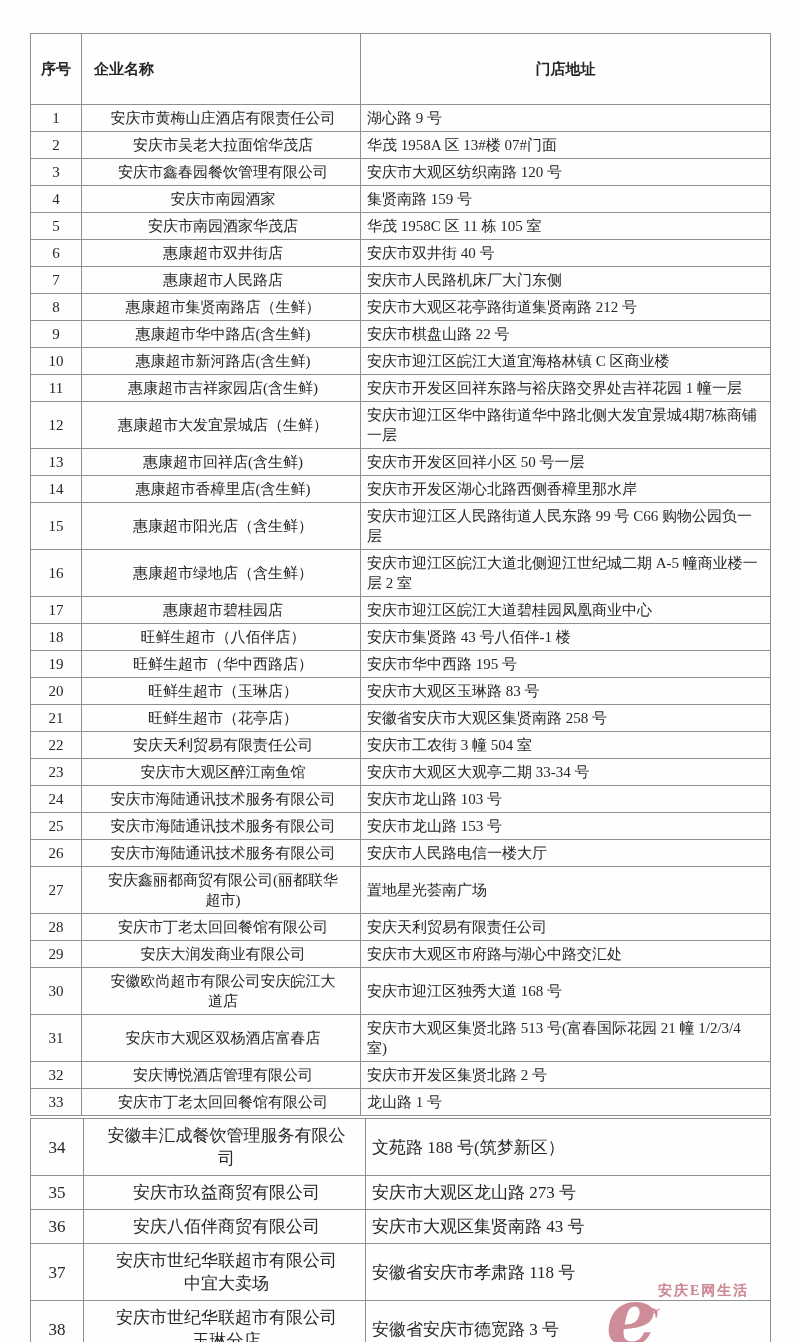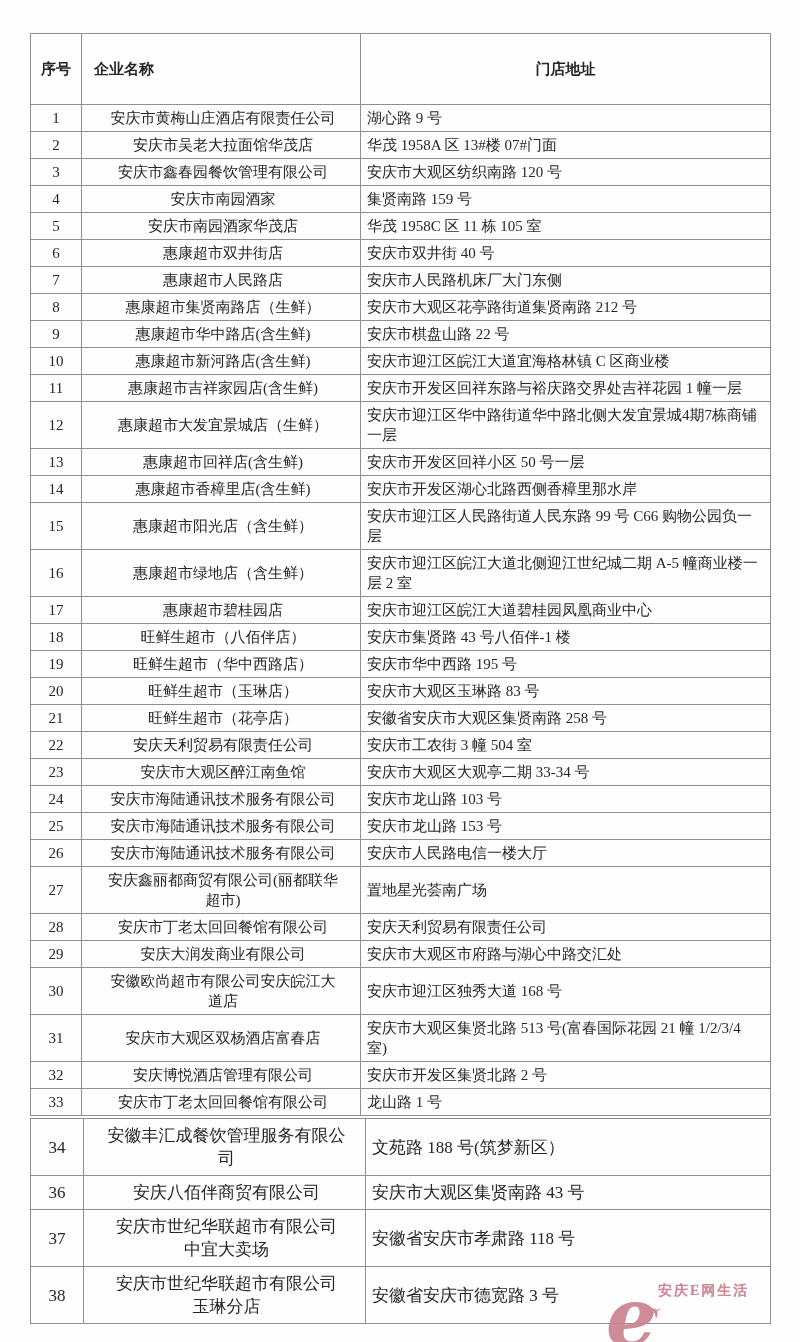--- a/index.html
+++ b/index.html
@@ -227,20 +227,25 @@
 
   <table class="tbl-b">
     <tbody id="tbody-b">
         <tr>
           <td class="c-no">34</td>
           <td class="c-name">安徽丰汇成餐饮管理服务有限公
 司</td>
           <td class="c-addr">文苑路 188 号(筑梦新区）</td>
         </tr>
         <tr>
+          <td class="c-no">35</td>
+          <td class="c-name">安庆市玖益商贸有限公司</td>
+          <td class="c-addr">安庆市大观区龙山路 273 号</td>
+        </tr>
+        <tr>
           <td class="c-no">36</td>
           <td class="c-name">安庆八佰伴商贸有限公司</td>
           <td class="c-addr">安庆市大观区集贤南路 43 号</td>
         </tr>
         <tr>
           <td class="c-no">37</td>
           <td class="c-name">安庆市世纪华联超市有限公司
 中宜大卖场</td>
           <td class="c-addr">安徽省安庆市孝肃路 118 号</td>
         </tr>

